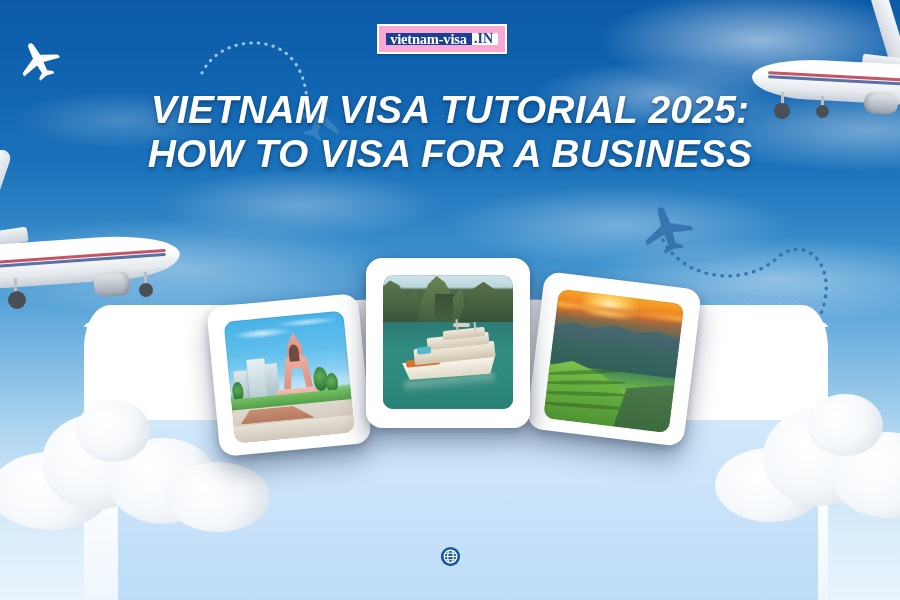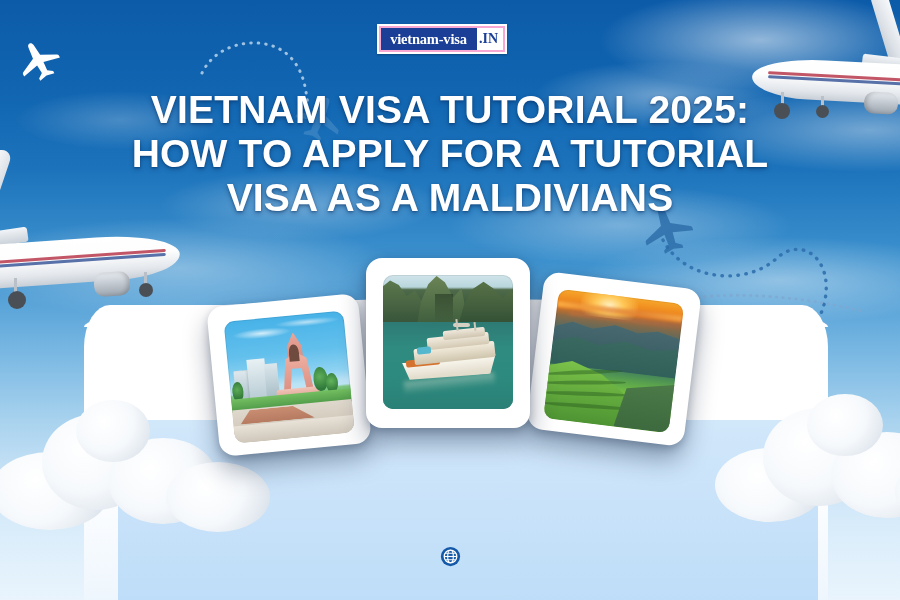--- a/index.html
+++ b/index.html
@@ -106,21 +106,21 @@
     position: absolute;
     left: 377px; top: 24px;
     width: 130px; height: 30px;
     background: #fff;
     padding: 2px;
     box-shadow: 0 1px 2px rgba(0,0,0,.25);
   }
   .logo-inner {
     position: relative;
     width: 100%; height: 100%;
-    border: 2px solid #f9a8d4;
+    border: 7px solid #f9a8d4;
     display: flex; align-items: stretch;
   }
   .logo-blue {
     background: #1b3f96;
     color: #fff;
     flex: 1 1 auto;
     display: flex; align-items: center; justify-content: center;
     font-family: "Liberation Serif", serif;
     font-weight: 700;
     font-size: 14.5px;
@@ -148,21 +148,21 @@
     font-family: "Liberation Sans", sans-serif;
     font-weight: 700;
     font-size: 39px;
     line-height: 44px;
     letter-spacing: 0.2px;
     text-shadow:
       0 2px 5px rgba(0,40,90,.45),
       0 1px 2px rgba(0,30,70,.35);
     padding: 0 36px;
   }
-  .headline .ln { display: block; white-space: nowrap; }
+  .headline .ln { display: block; white-space: nowrap; font-style: italic; }
 
   
   .card {
     position: absolute;
     background: #fff;
     border-radius: 16px;
     box-shadow: 0 14px 26px rgba(0,20,50,.38), 0 3px 8px rgba(0,20,50,.22);
     padding: 16px 16px 30px 16px;
   }
   .card-photo {
@@ -510,22 +510,21 @@
 
   <div class="logo">
     <div class="logo-inner">
       <div class="logo-blue">vietnam-visa</div>
       <div class="logo-white">.IN</div>
     </div>
   </div>
 
   <h1 class="headline">
     <span class="ln">VIETNAM VISA TUTORIAL 2025:</span>
-    <span class="ln">HOW TO APPLY FOR A TUTORIAL</span>
-    <span class="ln">VISA AS A MALDIVIANS</span>
+    <span class="ln">HOW TO VISA FOR A BUSINESS</span>
   </h1>
 
   <div class="footer">
     <svg class="globe-icon" viewBox="0 0 24 24">
       <circle cx="12" cy="12" r="11" fill="#1459a8"></circle>
       <circle cx="12" cy="12" r="7.2" fill="none" stroke="#ffffff" stroke-width="1.5"></circle>
       <ellipse cx="12" cy="12" rx="3.2" ry="7.2" fill="none" stroke="#ffffff" stroke-width="1.3"></ellipse>
       <line x1="4.8" y1="12" x2="19.2" y2="12" stroke="#ffffff" stroke-width="1.3"></line>
       <line x1="6.1" y1="8.3" x2="17.9" y2="8.3" stroke="#ffffff" stroke-width="1.1"></line>
       <line x1="6.1" y1="15.7" x2="17.9" y2="15.7" stroke="#ffffff" stroke-width="1.1"></line>

